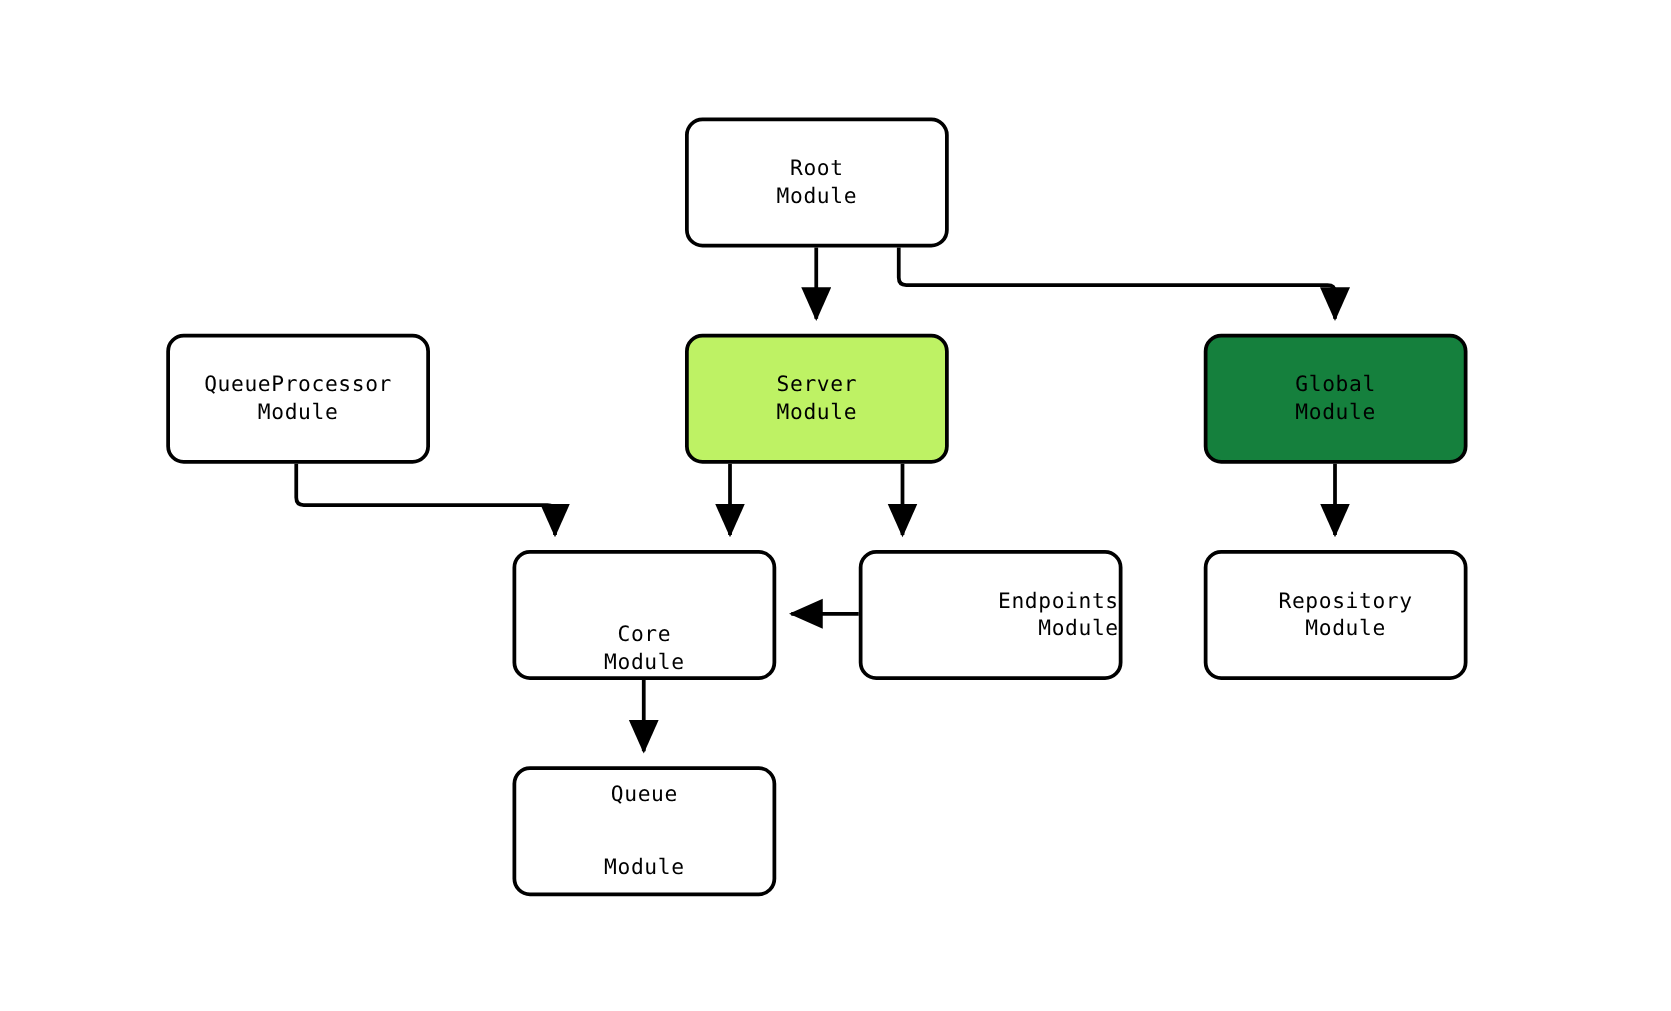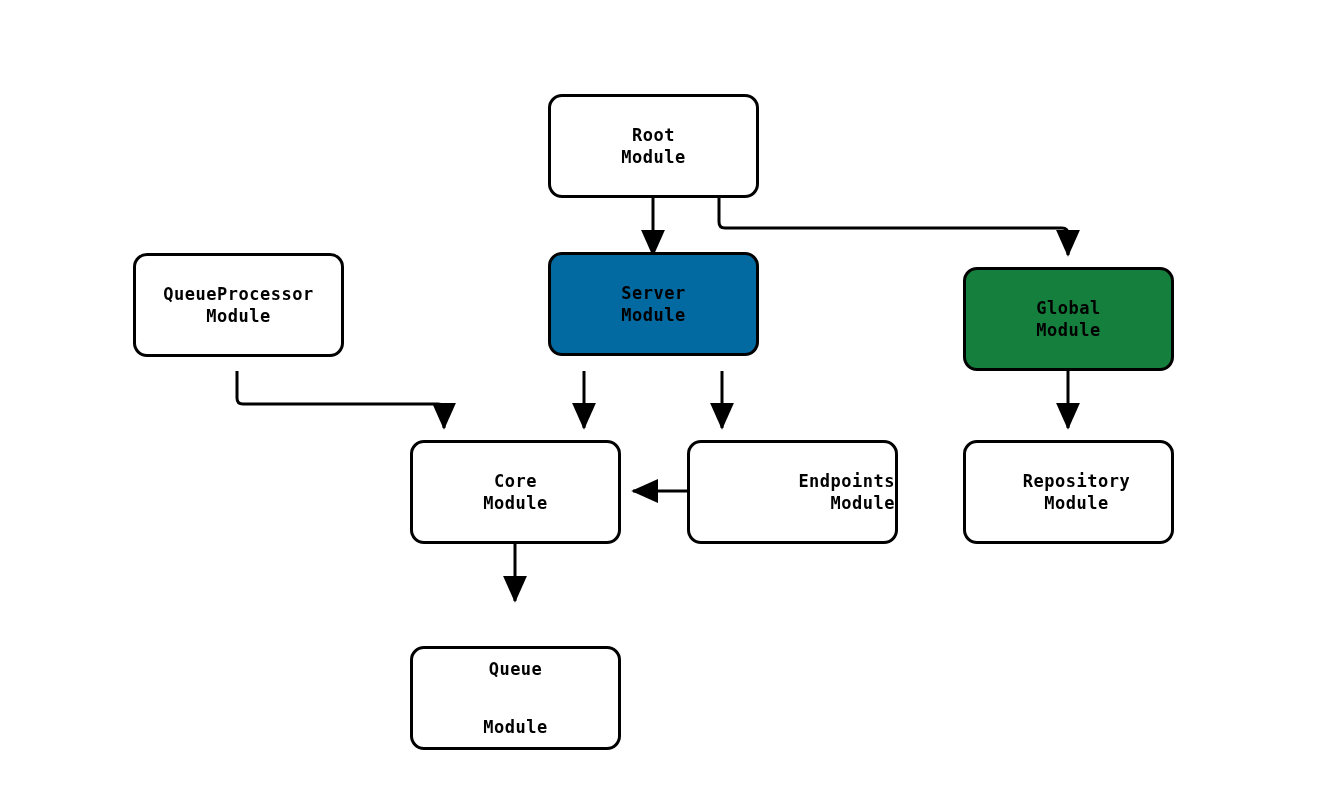--- a/index.html
+++ b/index.html
@@ -7,21 +7,20 @@
     padding: 0;
     background: #ffffff;
   }
   #canvas {
     position: relative;
     width: 1337px;
     height: 809px;
     background: #ffffff;
     overflow: hidden;
     font-family: "DejaVu Sans Mono", "Liberation Mono", monospace;
-    font-weight: bold;
   }
   #edges {
     position: absolute;
     left: 0;
     top: 0;
     width: 1337px;
     height: 809px;
   }
   .node {
     position: absolute;
@@ -66,48 +65,48 @@
         <path d="M 687 491 L 633 491" marker-end="url(#arrowhead)"></path>
         <path d="M 515 544 L 515 601" marker-end="url(#arrowhead)"></path>
       </g>
   </svg>
 
   <div class="node" style="left: 548px; top: 94px; width: 211px; height: 104px; border-color: rgb(0, 0, 0); background: rgb(255, 255, 255);">
     <span class="node-line">Root</span>
     <span class="node-line">Module</span>
   </div>
 
-  <div class="node" style="left: 133px; top: 253px; width: 211px; height: 104px; border-color: rgb(0, 0, 0); background: rgb(255, 255, 255);">
+  <div class="node" style="left: 133px; top: 267px; width: 211px; height: 104px; border-color: rgb(0, 0, 0); background: rgb(255, 255, 255);">
     <span class="node-line">QueueProcessor</span>
     <span class="node-line">Module</span>
   </div>
 
-  <div class="node" style="left: 548px; top: 252px; width: 211px; height: 104px; border-color: rgb(0, 0, 0); background: #0369a1;">
+  <div class="node" style="left: 548px; top: 267px; width: 211px; height: 104px; border-color: rgb(0, 0, 0); background: #bef264;">
     <span class="node-line">Server</span>
     <span class="node-line">Module</span>
   </div>
 
   <div class="node" style="left: 963px; top: 267px; width: 211px; height: 104px; border-color: rgb(0, 0, 0); background: #15803d;">
     <span class="node-line">Global</span>
     <span class="node-line">Module</span>
   </div>
 
-  <div class="node" style="left: 410px; top: 440px; width: 211px; height: 104px; border-color: rgb(0, 0, 0); background: rgb(255, 255, 255);">
+  <div class="node" style="left: 410px; top: 440px; width: 211px; height: 104px; border-color: rgb(0, 0, 0); background: rgb(255, 255, 255); justify-content: flex-end;">
     <span class="node-line">Core</span>
     <span class="node-line">Module</span>
   </div>
 
   <div class="node" style="left: 687px; top: 440px; width: 211px; height: 104px; border-color: rgb(0, 0, 0); background: rgb(255, 255, 255); align-items: flex-end;">
     <span class="node-line">Endpoints</span>
     <span class="node-line">Module</span>
   </div>
 
   <div class="node" style="left: 963px; top: 440px; width: 211px; height: 104px; border-color: rgb(0, 0, 0); background: rgb(255, 255, 255); padding-left: 16px;">
     <span class="node-line">Repository</span>
     <span class="node-line">Module</span>
   </div>
 
-  <div class="node" style="left: 410px; top: 646px; width: 211px; height: 104px; border-color: rgb(0, 0, 0); background: rgb(255, 255, 255); gap: 36px;">
+  <div class="node" style="left: 410px; top: 613px; width: 211px; height: 104px; border-color: rgb(0, 0, 0); background: rgb(255, 255, 255); gap: 36px;">
     <span class="node-line">Queue</span>
     <span class="node-line">Module</span>
   </div>
 
 </div>
 
 </body></html>

